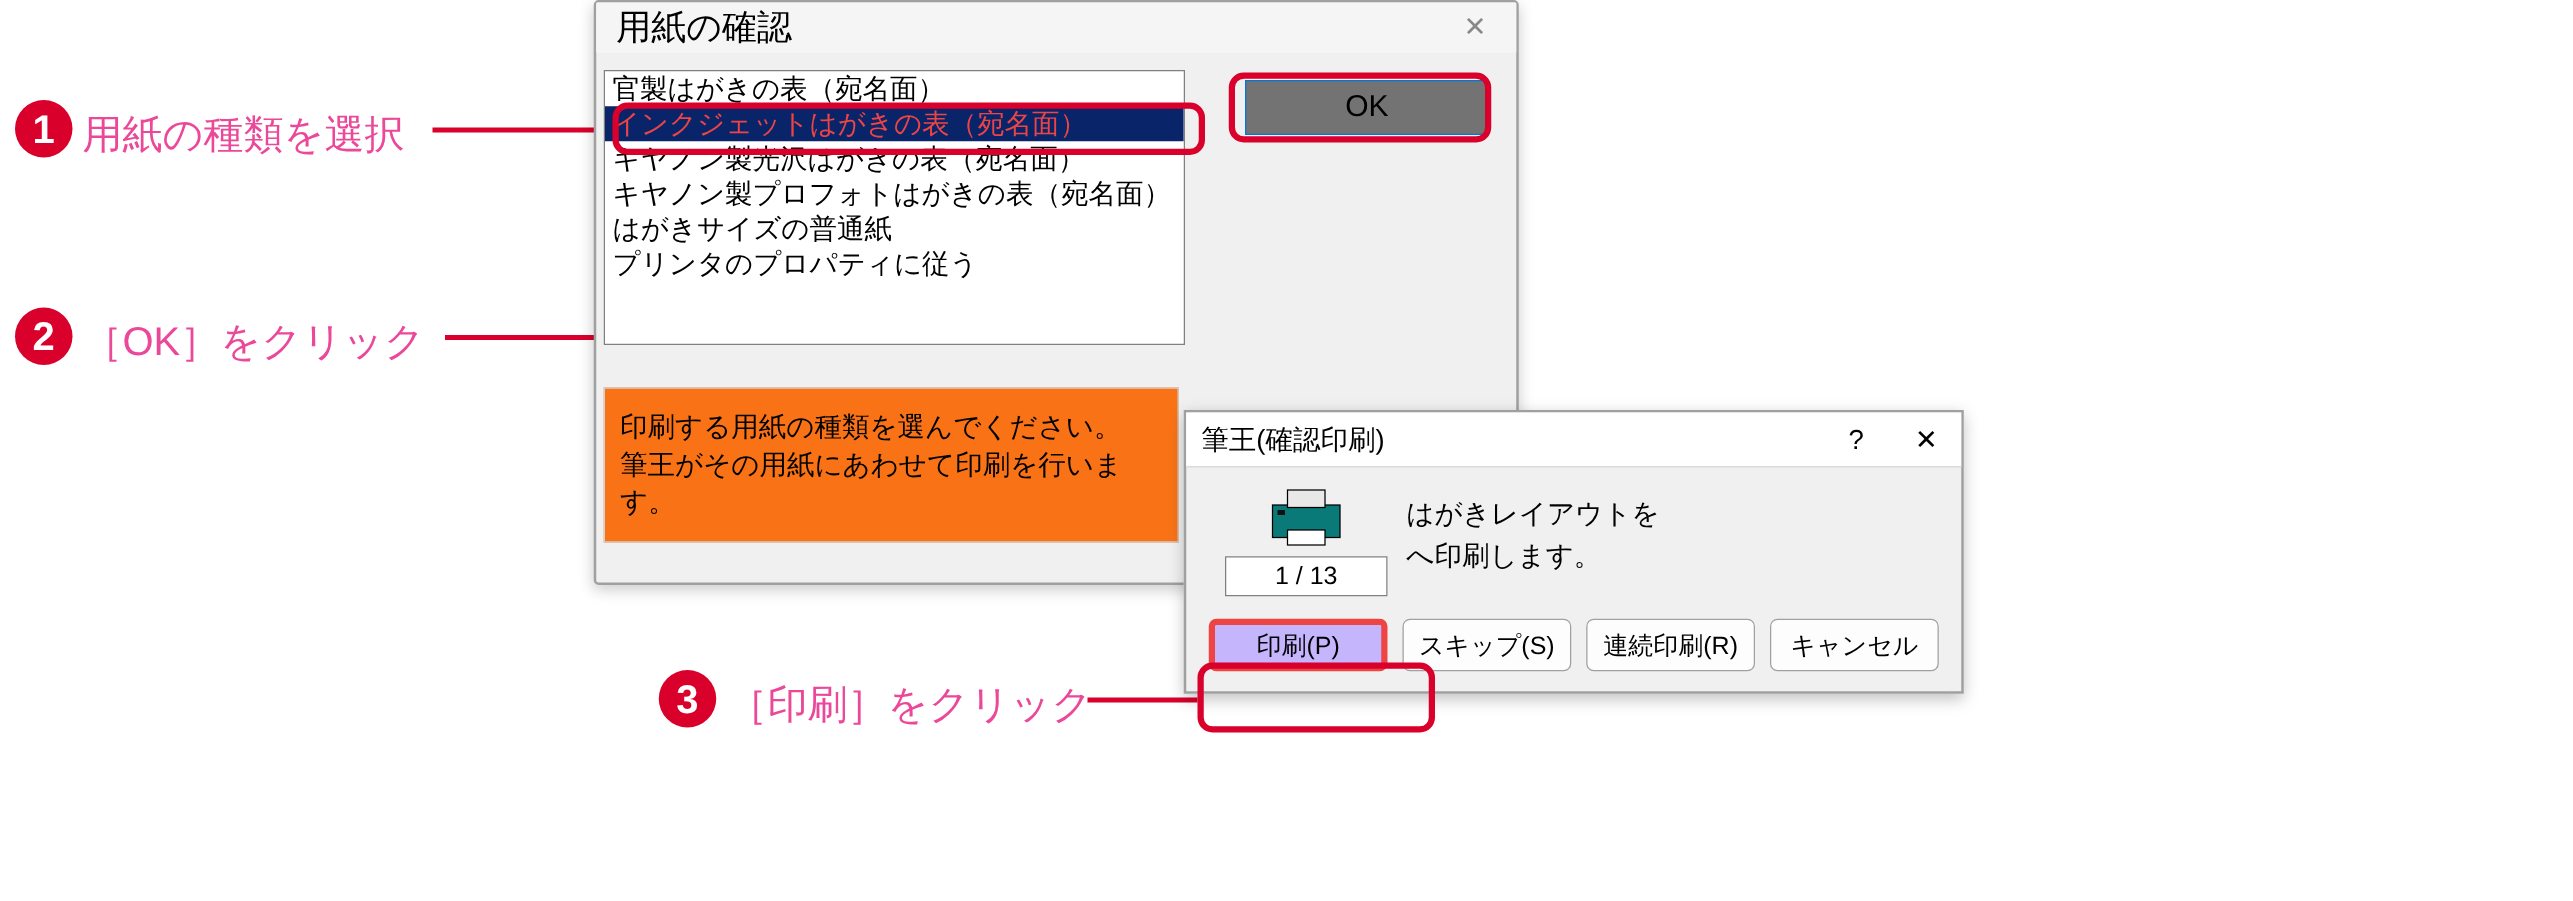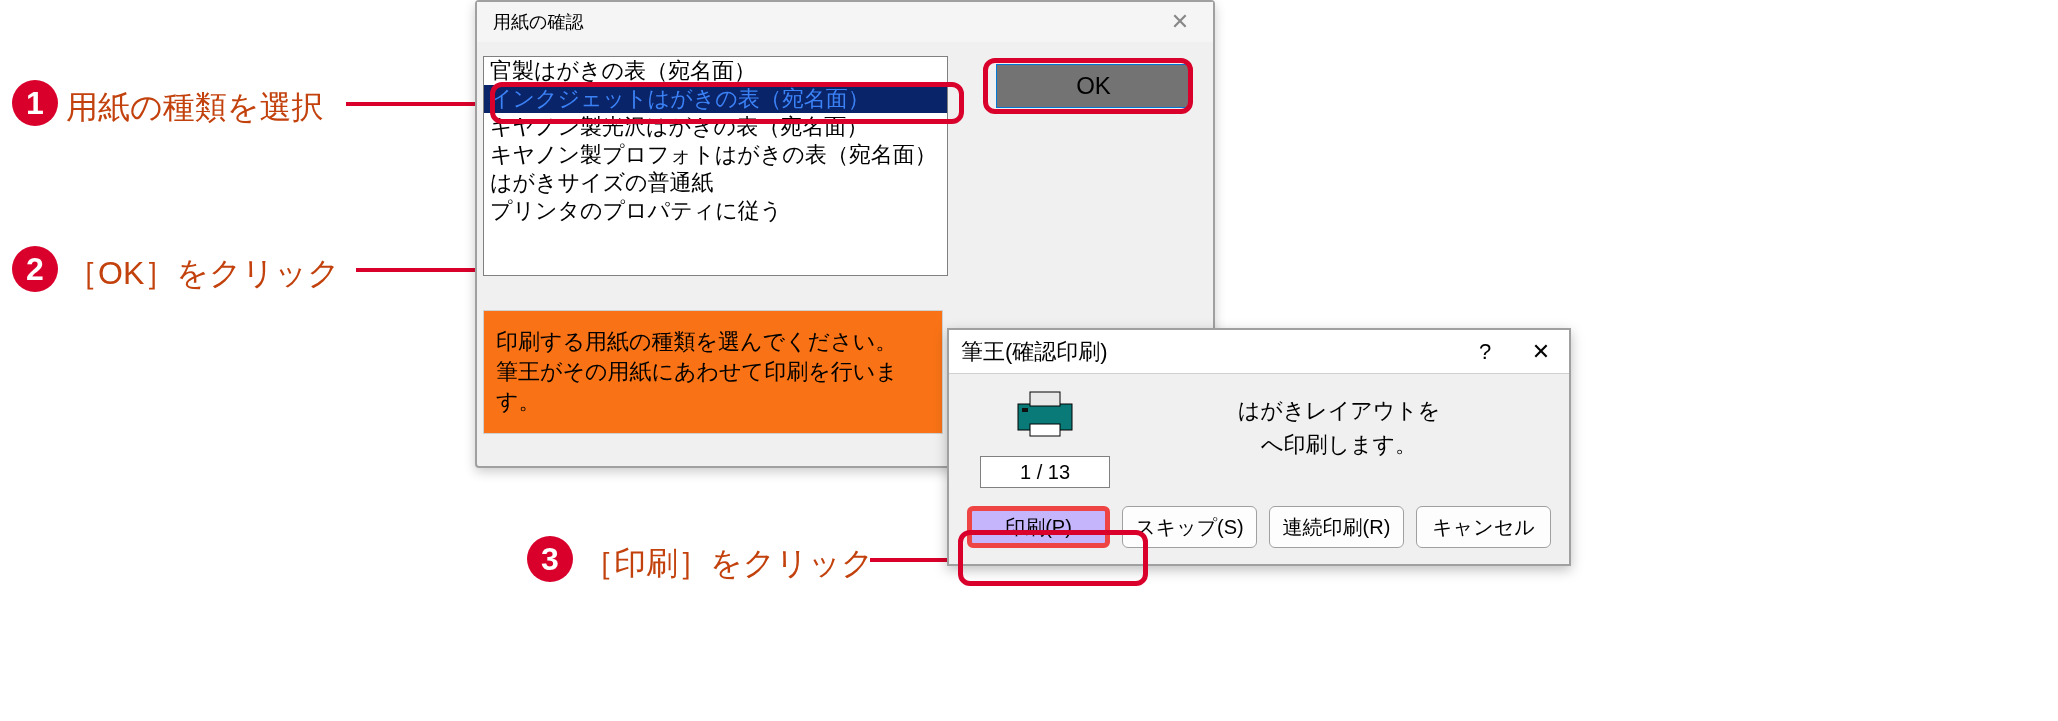--- a/index.html
+++ b/index.html
@@ -23,21 +23,21 @@
     font-size: 32px;
     font-weight: bold;
     display: flex;
     align-items: center;
     justify-content: center;
     font-family: Arial, sans-serif;
   }
   .callout-text {
     position: absolute;
     font-size: 32px;
-    color: #c2410c;
+    color: #ec4899;
     white-space: nowrap;
   }
   .callout-line {
     position: absolute;
     background: #d9002b;
   }
 
   
   .dialog1 {
     position: absolute;
@@ -52,21 +52,21 @@
   }
   .dialog1 .titlebar {
     height: 40px;
     display: flex;
     align-items: center;
     justify-content: space-between;
     padding: 0 8px 0 16px;
     background: #f5f5f5;
   }
   .dialog1 .title-text {
-    font-size: 18px;
+    font-size: 28px;
     color: #000;
   }
   .dialog1 .close-x {
     width: 50px;
     height: 34px;
     display: flex;
     align-items: center;
     justify-content: center;
     color: #888;
     font-size: 22px;
@@ -82,21 +82,21 @@
     overflow: hidden;
     font-size: 22px;
     line-height: 28px;
   }
   .paper-listbox .list-item {
     padding: 0 6px;
     white-space: nowrap;
   }
   .paper-listbox .list-item.selected {
     background: #0a246a;
-    color: #3b82f6;
+    color: #ef4444;
   }
   .ok-button-wrap {
     position: absolute;
     right: 22px;
     top: 62px;
   }
   .ok-button {
     width: 195px;
     height: 44px;
     background: #737373;
@@ -151,36 +151,35 @@
   }
   .dialog2 .row-top {
     display: flex;
     align-items: flex-start;
   }
   .printer-left {
     width: 160px;
     display: flex;
     flex-direction: column;
     align-items: center;
-    gap: 18px;
+    gap: 7px;
   }
   .printer-icon-svg { width: 58px; height: 48px; }
   .page-counter {
     width: 130px;
     height: 32px;
     background: #fff;
     border: 1px solid #808080;
     display: flex;
     align-items: center;
     justify-content: center;
     font-size: 20px;
   }
   .printer-msg {
     flex: 1;
-    text-align: center;
     font-size: 22px;
     line-height: 34px;
     padding-top: 4px;
   }
   .dialog2 .button-row {
     display: flex;
     gap: 12px;
     margin-top: 18px;
     padding: 0 2px 4px 2px;
   }

